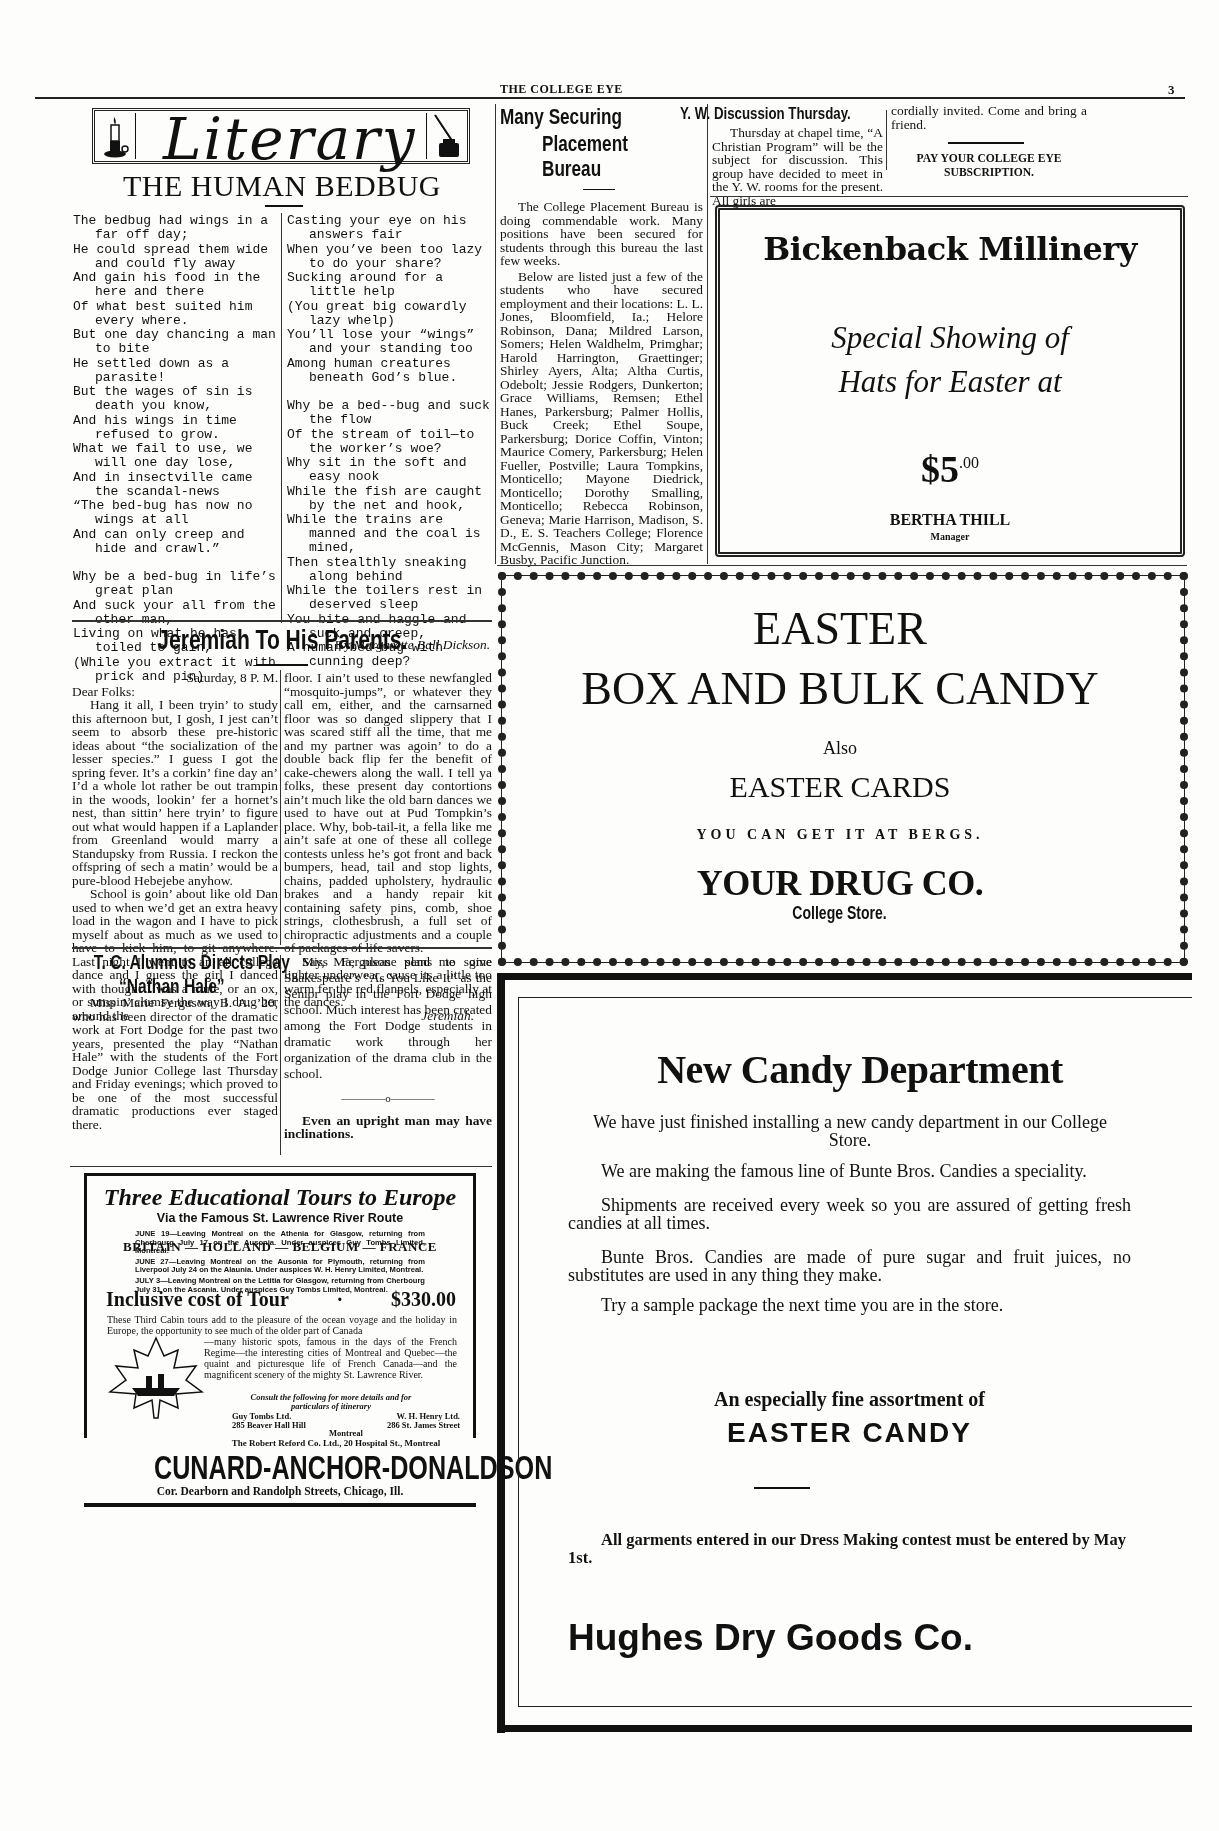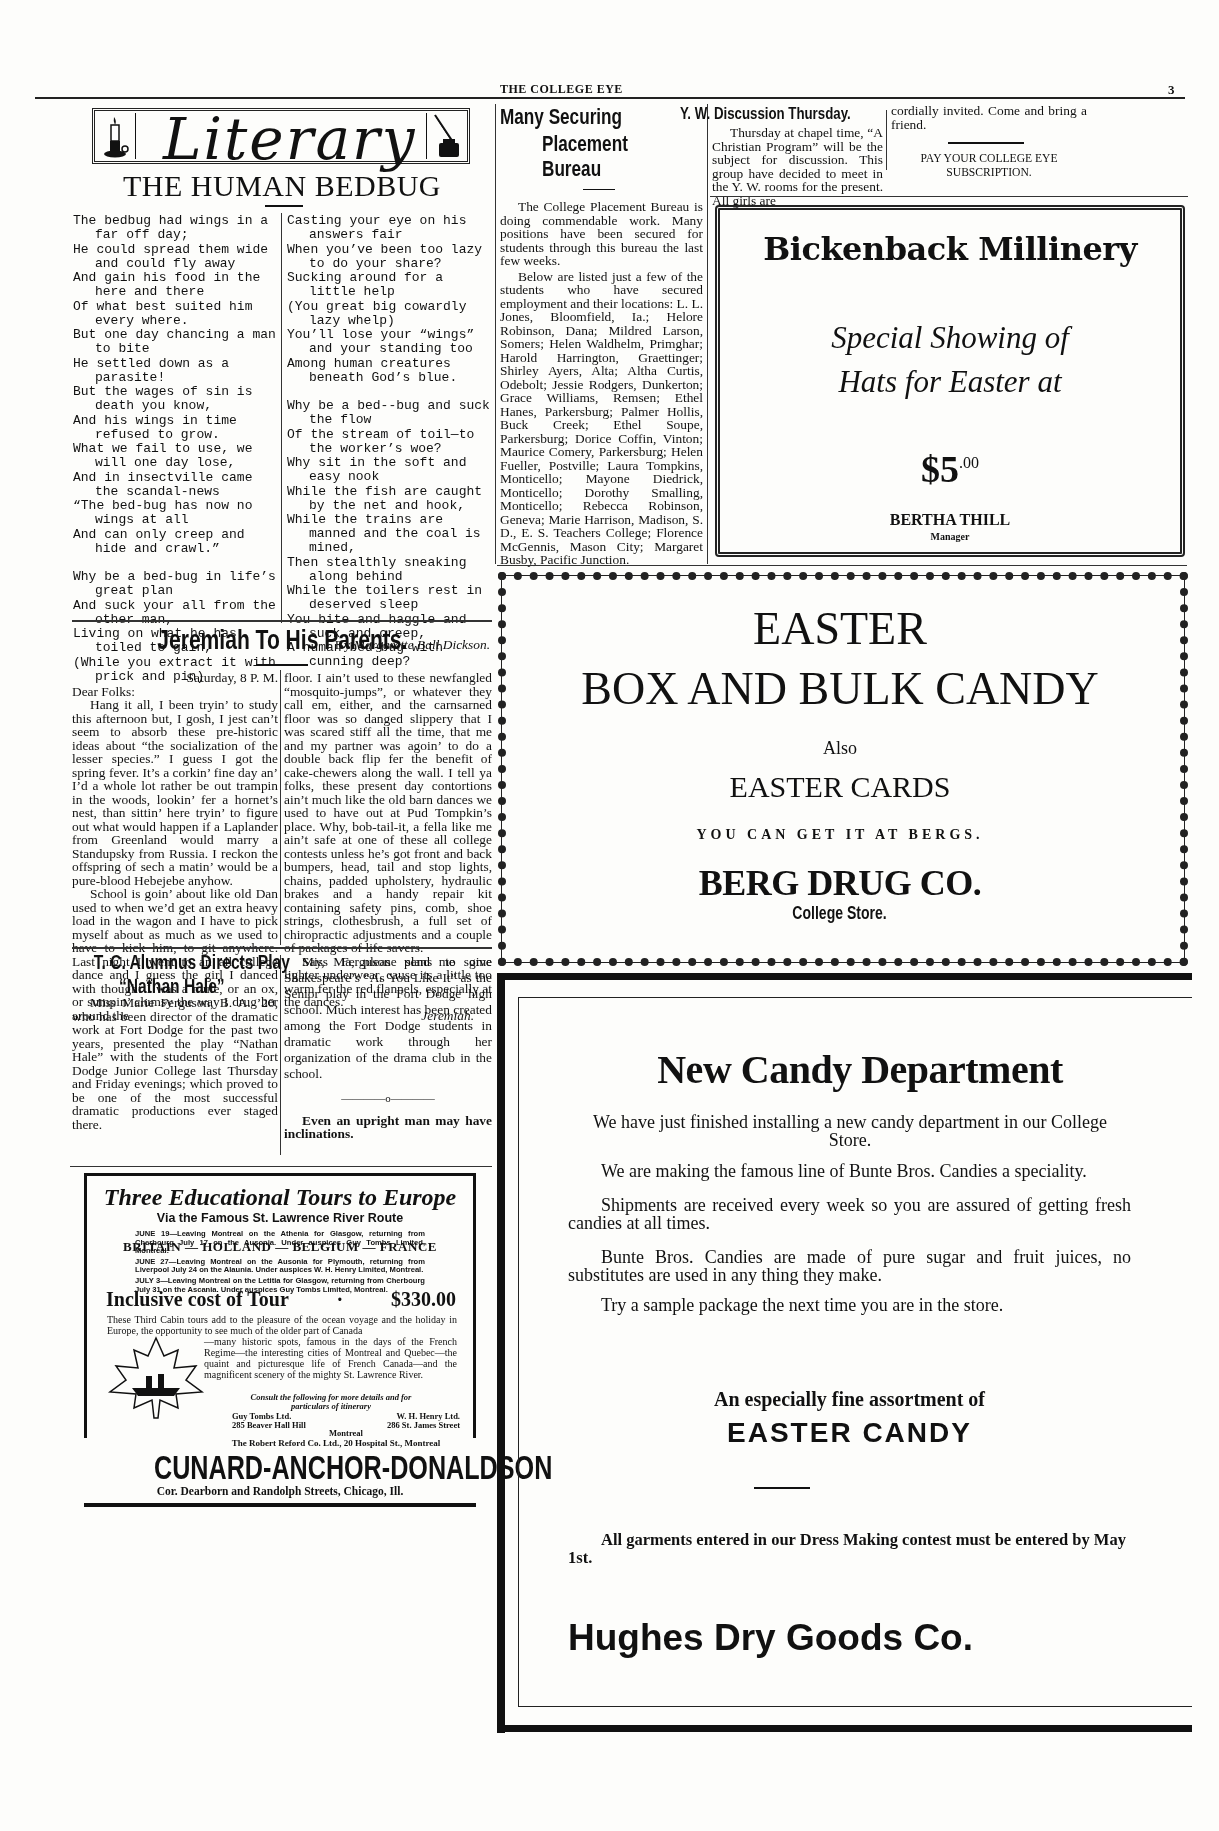--- a/index.html
+++ b/index.html
@@ -191,21 +191,21 @@
 
 <div class="abs" style="left:680px;top:104px;width:190px;">
   <span class="cond" style="font-size:17px;transform-origin:left;white-space:nowrap;">Y. W. Discussion Thursday.</span>
 </div>
 <div class="abs body-text" style="left:712px;top:126px;width:171px;">
   <p class="ind">Thursday at chapel time, “A Christian Program” will be the subject for discussion. This group have decided to meet in the Y. W. rooms for the present. All girls are</p>
 </div>
 <div class="abs vrule" style="left:886px;top:110px;height:60px;"></div>
 <div class="abs body-text" style="left:891px;top:104px;width:196px;">cordially invited. Come and bring a friend.</div>
 <div class="abs" style="left:948px;top:142px;width:76px;height:2px;background:#111"></div>
-<div class="abs serif center" style="left:891px;top:152px;width:196px;font-size:11.6px;font-weight:normal;line-height:14px;">PAY YOUR COLLEGE EYE SUBSCRIPTION.</div>
+<div class="abs serif center" style="left:891px;top:152px;width:196px;font-size:11.6px;font-weight:bold;line-height:14px;">PAY YOUR COLLEGE EYE SUBSCRIPTION.</div>
 <div class="abs hrule" style="left:710px;top:196px;width:478px;"></div>
 
 <div class="abs" style="left:715px;top:205px;width:470px;height:352px;border:5px double #222;border-radius:4px;"></div>
 <div class="abs center" style="left:720px;top:230px;width:460px;font-family:'DejaVu Serif',serif;font-weight:bold;font-size:32px;letter-spacing:-0.5px;">Bickenback Millinery</div>
 <div class="abs center serif" style="left:720px;top:316px;width:460px;font-size:31px;font-style:italic;line-height:44px;">
   <div>Special Showing of</div>
   <div>Hats for Easter at</div>
 </div>
 <div class="abs center serif" style="left:720px;top:424px;width:460px;font-size:38px;font-weight:bold;margin-top:23px;">
   <span>$5</span><sup style="font-size:16px;font-weight:normal;">.00</sup>
@@ -213,21 +213,21 @@
 <div class="abs center serif" style="left:720px;top:511px;width:460px;font-size:16px;font-weight:bold;">BERTHA THILL</div>
 <div class="abs center serif" style="left:720px;top:531px;width:460px;font-size:10px;font-weight:bold;">Manager</div>
 <div class="abs hrule" style="left:497px;top:565px;width:690px;"></div>
 
 <div class="abs" style="left:498px;top:572px;width:690px;height:394px;border:8px dotted #222;outline:1px solid #222;outline-offset:-4px;"></div>
 <div class="abs center serif" style="left:510px;top:605px;width:660px;font-size:46px;line-height:48px;">EASTER</div>
 <div class="abs center serif" style="left:510px;top:665px;width:660px;font-size:46px;line-height:48px;white-space:nowrap;">BOX AND BULK CANDY</div>
 <div class="abs center serif" style="left:510px;top:738px;width:660px;font-size:18px;">Also</div>
 <div class="abs center serif" style="left:510px;top:770px;width:660px;font-size:30px;">EASTER CARDS</div>
 <div class="abs center serif" style="left:510px;top:827px;width:660px;font-size:14px;font-weight:bold;letter-spacing:4px;">YOU CAN GET IT AT BERGS.</div>
-<div class="abs center serif" style="left:510px;top:862px;width:660px;font-size:36px;font-weight:bold;letter-spacing:-0.5px;">BERG DRUG CO.</div>
+<div class="abs center serif" style="left:510px;top:862px;width:660px;font-size:36px;font-weight:bold;letter-spacing:-0.5px;">YOUR DRUG CO.</div>
 <div class="abs center" style="left:510px;top:903px;width:660px;">
   <span class="cond" style="font-size:18px;">College Store.</span>
 </div>
 
 <div class="abs" style="left:497px;top:973px;width:695px;height:7px;background:#111"></div>
 <div class="abs" style="left:497px;top:973px;width:8px;height:760px;background:#111"></div>
 <div class="abs" style="left:497px;top:1725px;width:695px;height:7px;background:#111"></div>
 <div class="abs" style="left:518px;top:997px;width:674px;height:710px;border:1px solid #222;border-right:none;"></div>
 <div class="abs center serif" style="left:560px;top:1046px;width:600px;font-size:40px;font-weight:bold;letter-spacing:-0.5px;">New Candy Department</div>
 <div class="abs center serif" style="left:570px;top:1113px;width:560px;font-size:18px;line-height:18px;">We have just finished installing a new candy department in our College Store.</div>

